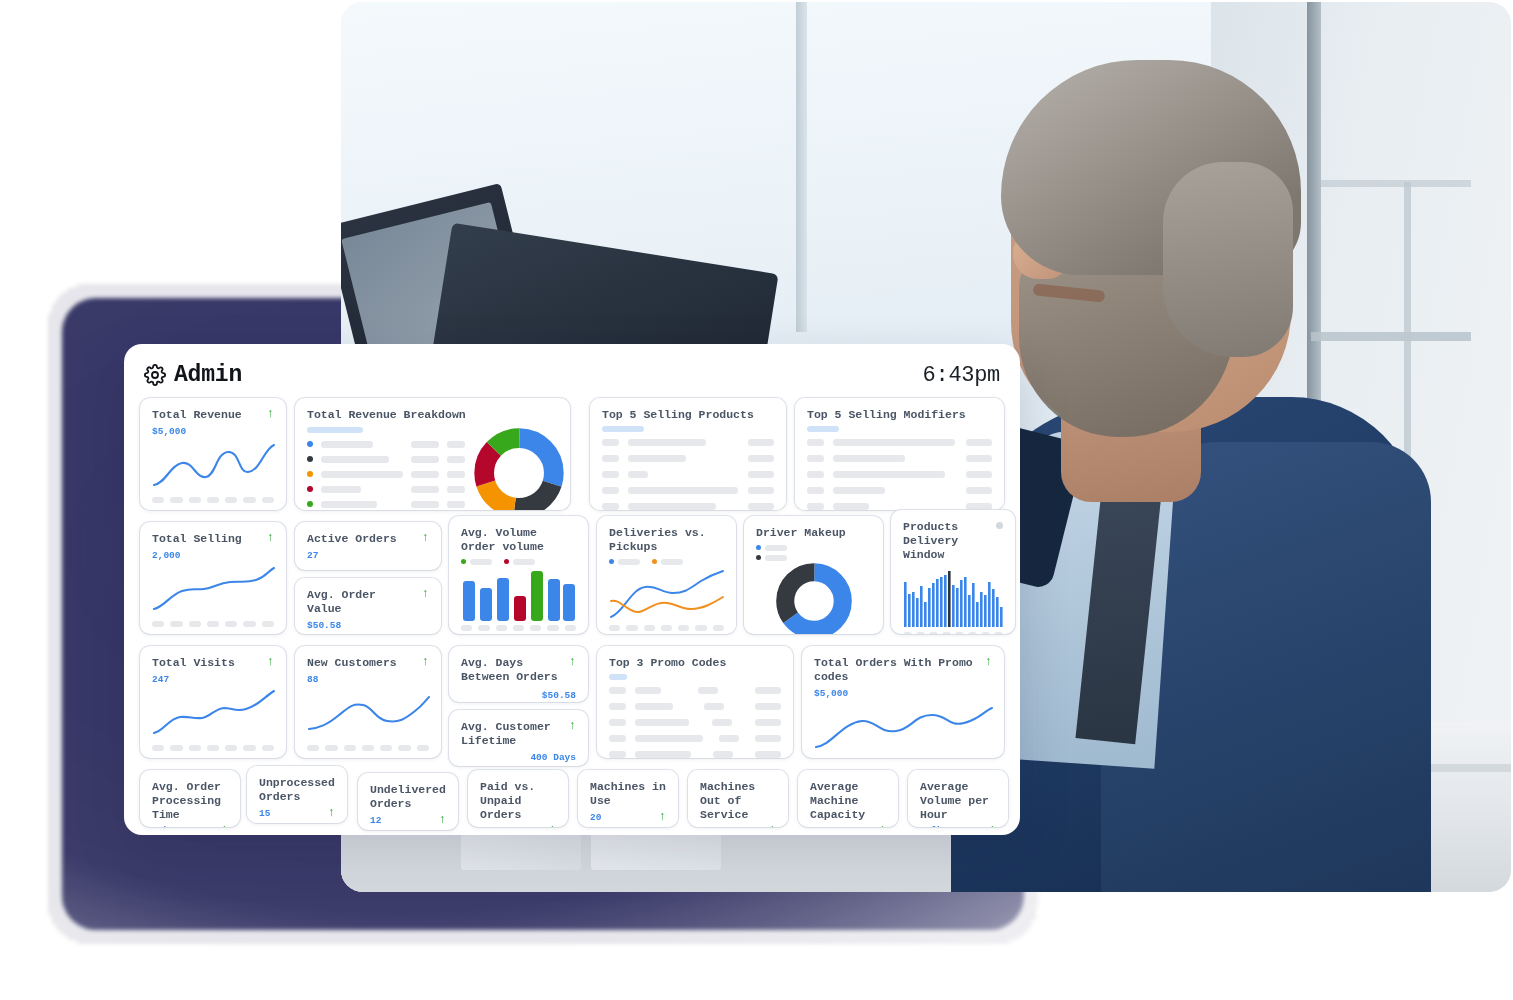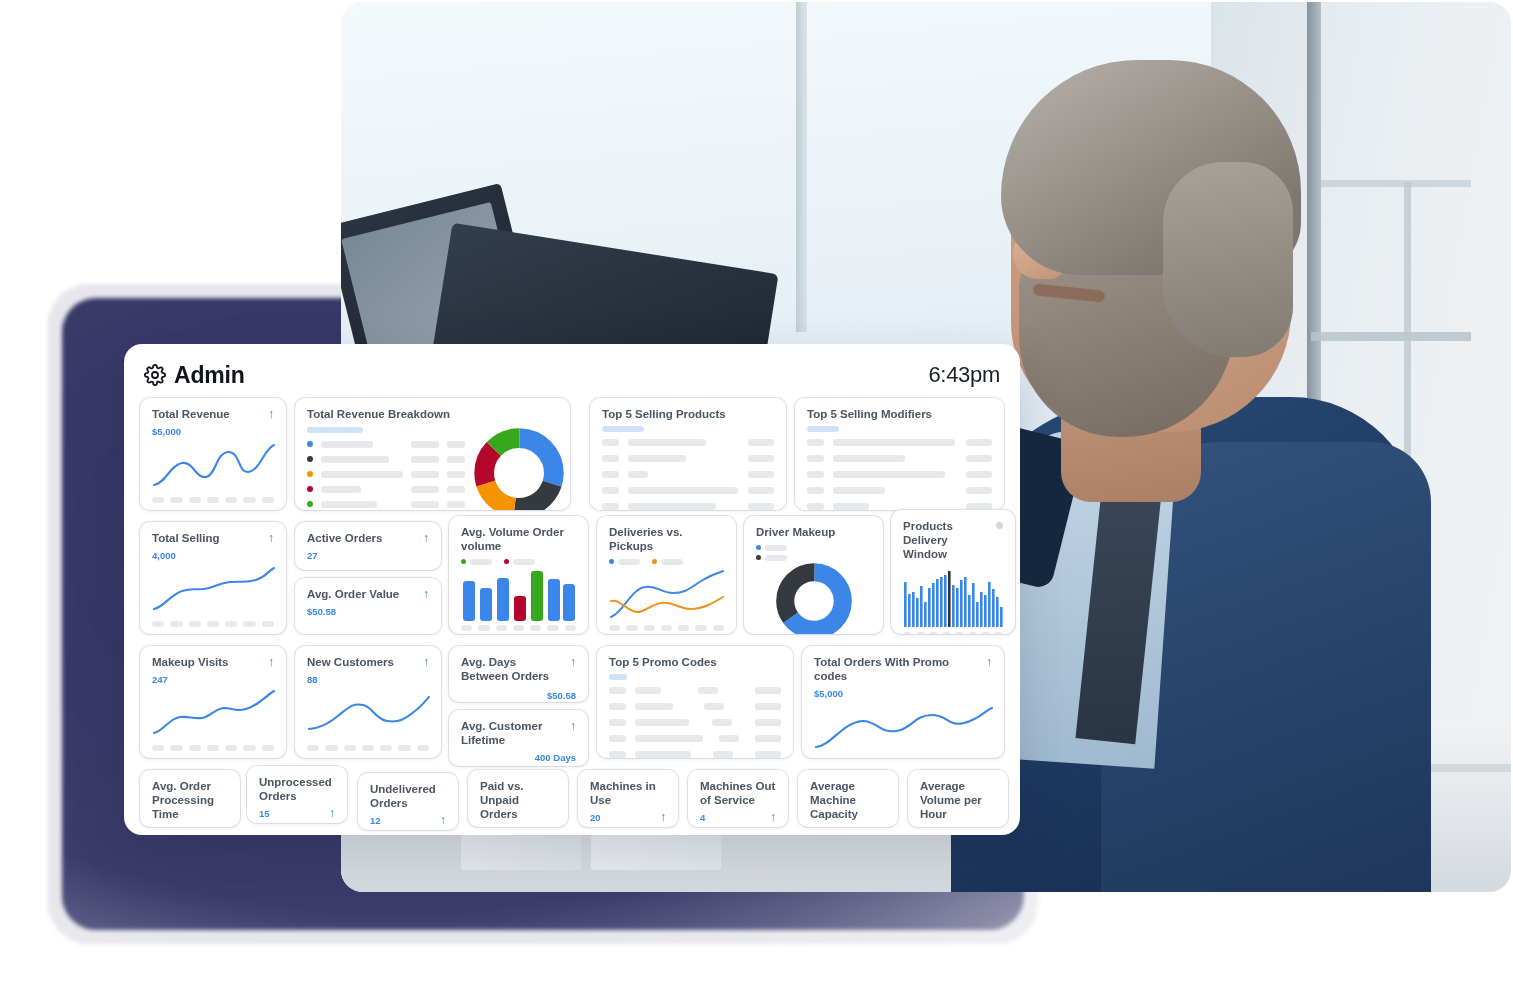--- a/index.html
+++ b/index.html
@@ -2,21 +2,21 @@
 <html><head>
 <meta charset="utf-8">
 <style>
   * { box-sizing: border-box; margin: 0; padding: 0; }
   html, body {
     width: 1513px; height: 1000px;
     background: #ffffff;
     font-family: "Liberation Sans", sans-serif;
     overflow: hidden;
   }
-  #stage { position: relative; width: 1513px; height: 708px; background:#fff; }
+  #stage { position: relative; width: 1513px; height: 708px; background:#fff;font-family:Liberation Mono, monospace; }
 
   
   .backdrop {
     position: absolute; left: 62px; top: 298px; width: 962px; height: 632px;
     border-radius: 34px;
     background:
       radial-gradient(120% 110% at 35% 40%, rgba(46,46,97,.97) 0%, rgba(46,46,97,.92) 52%, rgba(60,60,110,.55) 74%, rgba(90,90,120,.16) 88%, rgba(255,255,255,0) 97%);
     filter: blur(2px);
   }
   .backdrop::after {
@@ -417,21 +417,21 @@
               <span class="tail"></span>
             </div>
         </div>
       </div>
 
       <div class="card" style="left:0; top:124px; width:146px; height:112px;">
         <div class="c-title-row">
           <div class="c-title">Total Selling</div>
           <div class="arrow-up">↑</div>
         </div>
-        <div class="c-val">4,000</div>
+        <div class="c-val">2,000</div>
         <svg width="124" height="52" viewBox="0 0 124 52" style="margin-top:2px">
           <path d="M2 46 C12 44 18 32 30 28 C40 25 42 27 52 26 C62 25 66 20 78 19 C90 18 94 20 104 17 C114 14 116 8 122 5" fill="none" stroke="#3b86e8" stroke-width="2.1" stroke-linecap="round"></path>
         </svg>
         <div class="axis">
           <span></span>
             <span></span>
             <span></span>
             <span></span>
             <span></span>
             <span></span>
@@ -571,21 +571,21 @@
             <span></span>
             <span></span>
             <span></span>
             <span></span>
             <span></span>
         </div>
       </div>
 
       <div class="card" style="left:0; top:248px; width:146px; height:112px;">
         <div class="c-title-row">
-          <div class="c-title">Makeup Visits</div>
+          <div class="c-title">Total Visits</div>
           <div class="arrow-up">↑</div>
         </div>
         <div class="c-val">247</div>
         <svg width="124" height="52" viewBox="0 0 124 52" style="margin-top:2px">
           <path d="M2 46 C12 44 16 32 28 30 C38 29 40 32 50 31 C58 30 62 22 72 21 C80 21 84 25 94 22 C106 19 112 10 122 4" fill="none" stroke="#3b86e8" stroke-width="2.1" stroke-linecap="round"></path>
         </svg>
         <div class="axis">
           <span></span>
             <span></span>
             <span></span>
@@ -626,21 +626,21 @@
 
       <div class="card" style="left:309px; top:312px; width:139px; height:56px;">
         <div class="c-title-row">
           <div class="c-title">Avg. Customer Lifetime</div>
           <div class="arrow-up">↑</div>
         </div>
         <div class="c-val" style="text-align:right;margin-top:4px;">400 Days</div>
       </div>
 
       <div class="card translucent" style="left:457px; top:248px; width:196px; height:112px;">
-        <div class="c-title">Top 5 Promo Codes</div>
+        <div class="c-title">Top 3 Promo Codes</div>
         <div class="skel-blue" style="width:18px;margin-top:4px;"></div>
         <div class="rows">
           <div class="row">
               <span class="lead"></span>
               <span class="mid" style="width:26px"></span>
               <span class="tail2" style="margin-left:auto"></span>
               <span class="tail"></span>
             </div>
           <div class="row">
               <span class="lead"></span>

